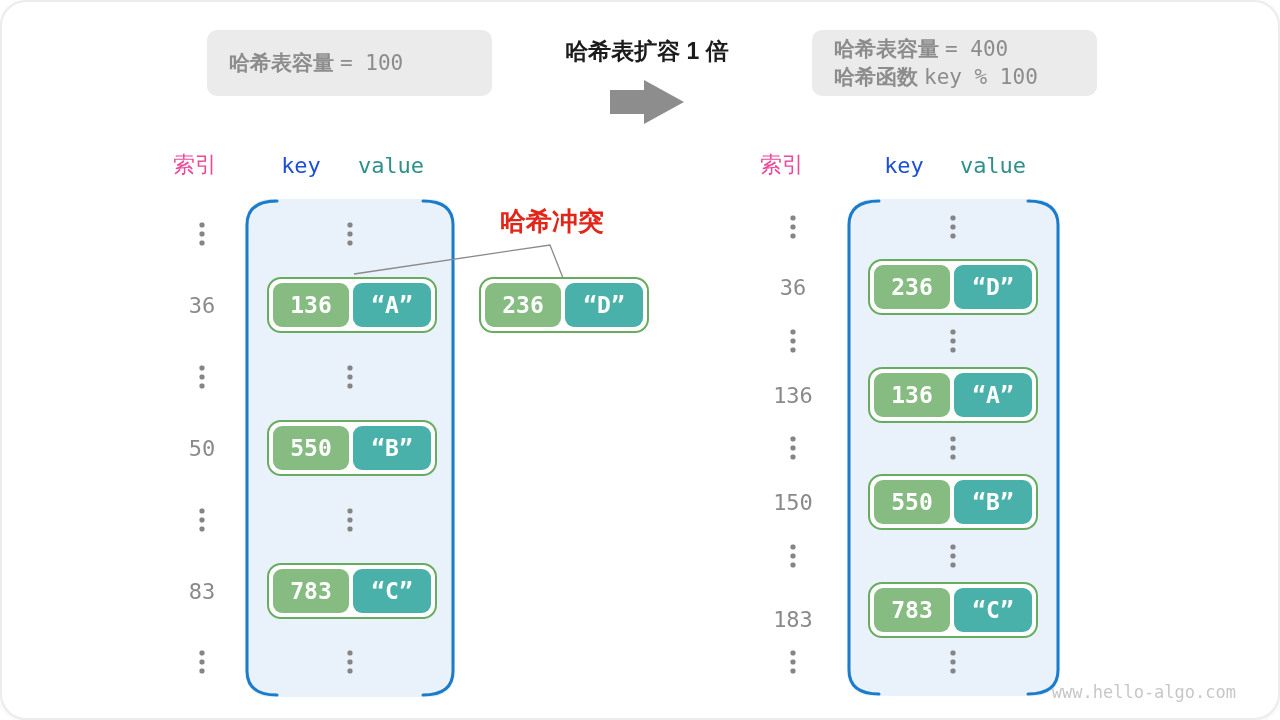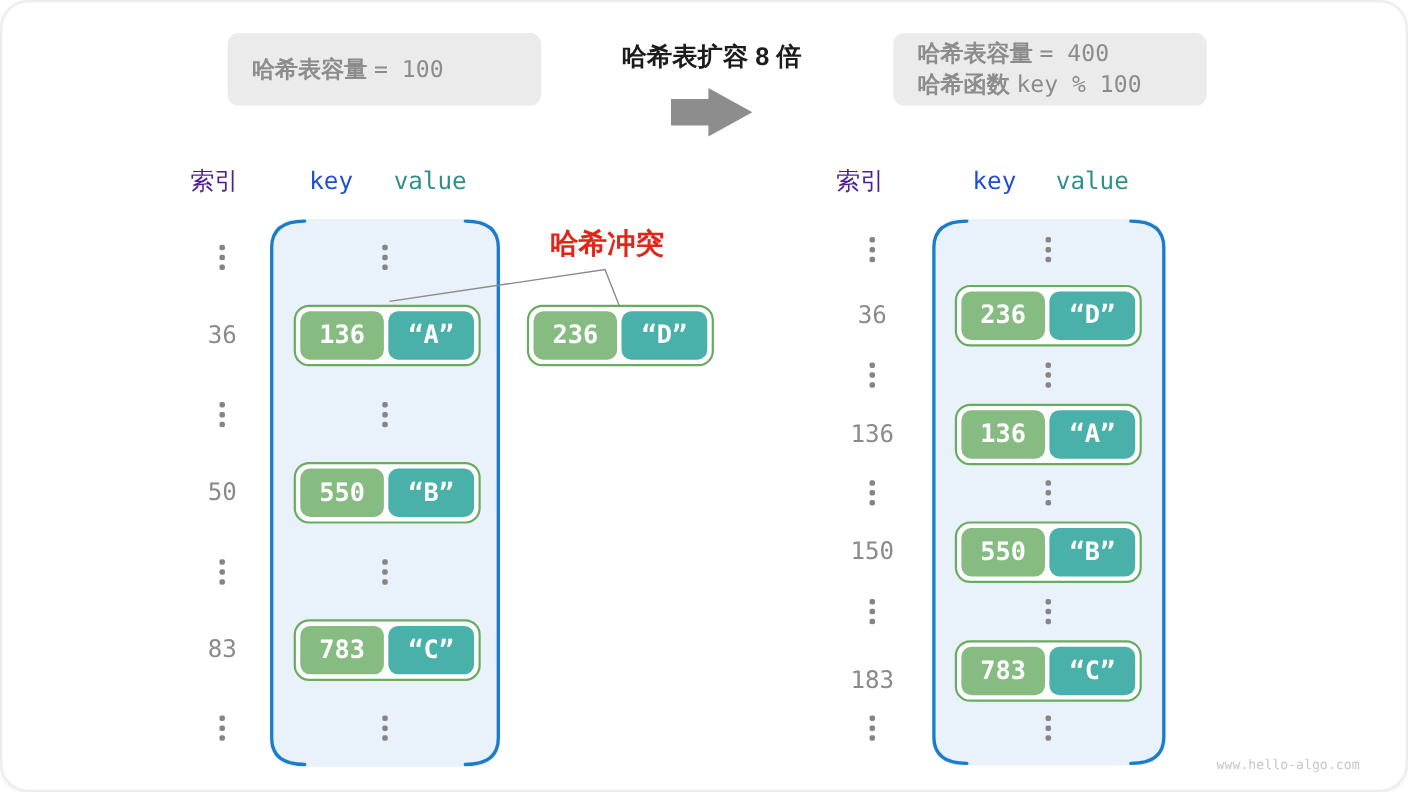--- a/index.html
+++ b/index.html
@@ -19,21 +19,21 @@
   .legend-line .zh{font-weight:700;font-family:"Liberation Sans", sans-serif;}
   .legend-line .code{font-family:"DejaVu Sans Mono", monospace;font-weight:500;margin-left:6px;}
   
   .fig-title{
     position:absolute;left:520px;top:34px;width:250px;text-align:center;
     font-size:23px;font-weight:700;color:#1C1C1C;white-space:nowrap;
   }
   .big-arrow{position:absolute;left:606px;top:76px;}
   
   .hdr{position:absolute;transform:translate(-50%,-50%);font-size:22px;white-space:nowrap;}
-  .hdr-index{color:#4c1d95;font-family:"Liberation Sans", sans-serif;}
+  .hdr-index{color:#ec4899;font-family:"Liberation Sans", sans-serif;}
   .hdr-key{color:#1d4ed8;font-family:"DejaVu Sans Mono", monospace;text-align:right;}
   .hdr-value{color:#2F908A;font-family:"DejaVu Sans Mono", monospace;}
   
   .bucket{position:absolute;background:#E9F1FA;border-radius:24px;}
   .bucket svg{position:absolute;left:0;top:0;}
   
   .index-label{
     position:absolute;transform:translate(-50%,-50%);
     font-family:"DejaVu Sans Mono", monospace;font-size:22px;color:#8A8A8A;white-space:nowrap;
   }
@@ -53,35 +53,35 @@
   .kbox{flex:0 0 76px;background:#86BB81;}
   .vbox{flex:1;background:#4AB1AA;}
   
   .collision{
     position:absolute;left:470px;top:202px;width:160px;text-align:center;
     font-size:26px;font-weight:700;color:#E12519;white-space:nowrap;
   }
   .lines-overlay{position:absolute;left:0;top:0;pointer-events:none;}
   .watermark{
     position:absolute;right:42px;bottom:16px;
-    font-family:"DejaVu Sans Mono", monospace;font-size:12px;color:#C7C7C7;
+    font-family:"DejaVu Sans Mono", monospace;font-size:17px;color:#C7C7C7;
   }
 </style>
 </head>
 <body>
 
 <div class="canvas">
 
   <div class="legend" style="left:205px;top:28px;">
     <div class="legend-line">
       <span class="zh">哈希表容量</span><span class="code">= 100</span>
     </div>
   </div>
 
-  <div class="fig-title">哈希表扩容 8 倍</div>
+  <div class="fig-title">哈希表扩容 1 倍</div>
   <svg class="big-arrow" width="84" height="48" viewBox="0 0 84 48">
     <polygon points="2,12 36,12 36,2 76,24 36,46 36,36 2,36" fill="#8D8D8D"></polygon>
   </svg>
 
   <div class="legend" style="left:810px;top:28px;">
     <div class="legend-line">
       <span class="zh">哈希表容量</span><span class="code">= 400</span>
     </div>
     <div class="legend-line">
       <span class="zh">哈希函数</span><span class="code">key % 100</span>

